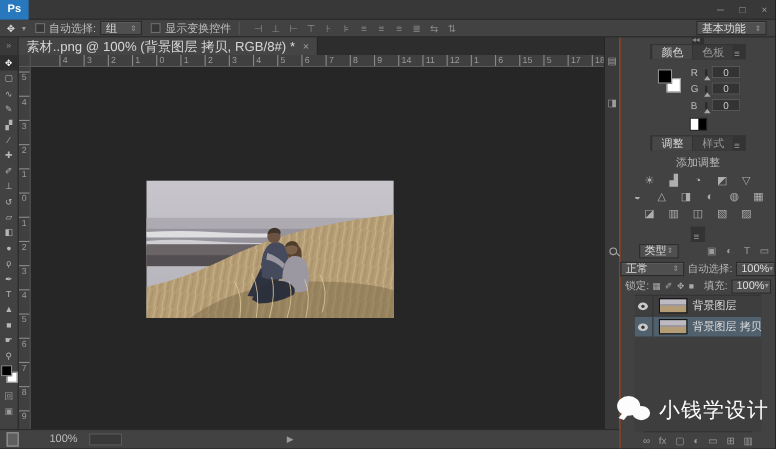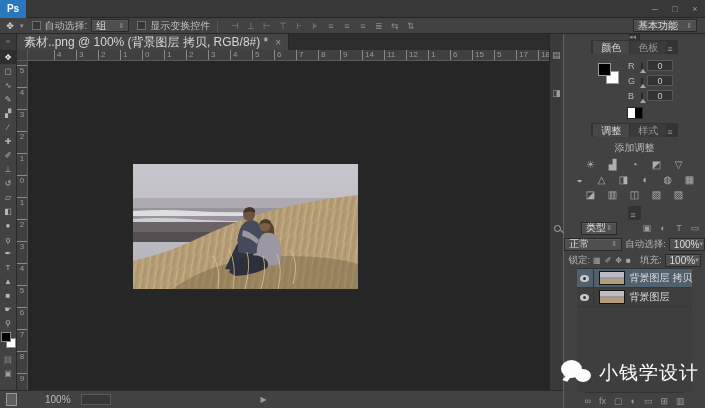--- a/index.html
+++ b/index.html
@@ -435,34 +435,34 @@
           <span class="lock-icon">■</span>
       </div>
       <span class="lbl" style="margin-left:6px">填充:</span>
       <span class="dd dd-small">
         <span>100%</span>
         <span class="caret">▾</span>
       </span>
     </div>
     <div class="llist">
 
+        <div class="lrow">
+          <span class="leye">
+            <span class="eye-icon"></span>
+          </span>
+          <span class="lthumb"></span>
+          <span class="lname">背景图层</span>
+        </div>
+
         <div class="lrow selected">
           <span class="leye">
             <span class="eye-icon"></span>
           </span>
           <span class="lthumb"></span>
           <span class="lname">背景图层 拷贝</span>
-        </div>
-
-        <div class="lrow">
-          <span class="leye">
-            <span class="eye-icon"></span>
-          </span>
-          <span class="lthumb"></span>
-          <span class="lname">背景图层</span>
         </div>
 
     </div>
     <div class="lfooter">
       <span class="f-icon">∞</span>
         <span class="f-icon">fx</span>
         <span class="f-icon">▢</span>
         <span class="f-icon">◐</span>
         <span class="f-icon">▭</span>
         <span class="f-icon">⊞</span>

